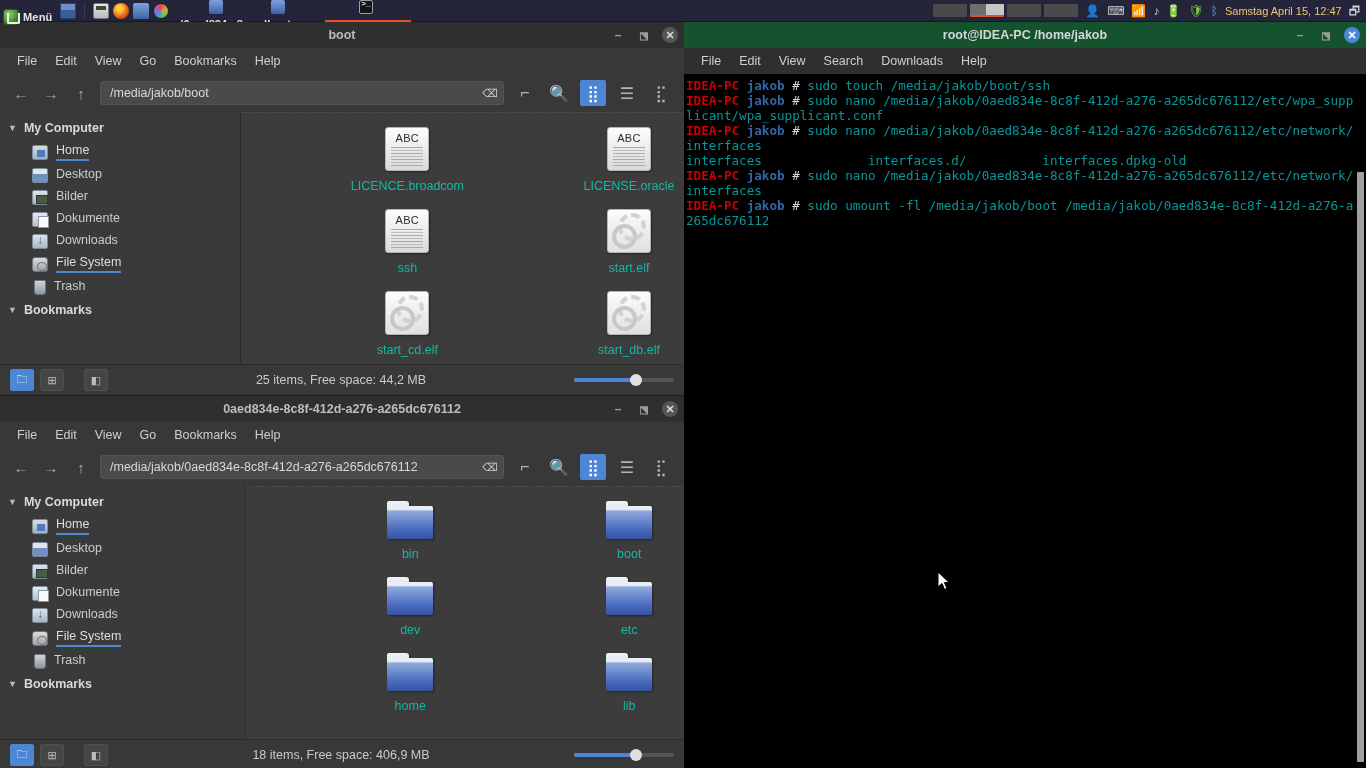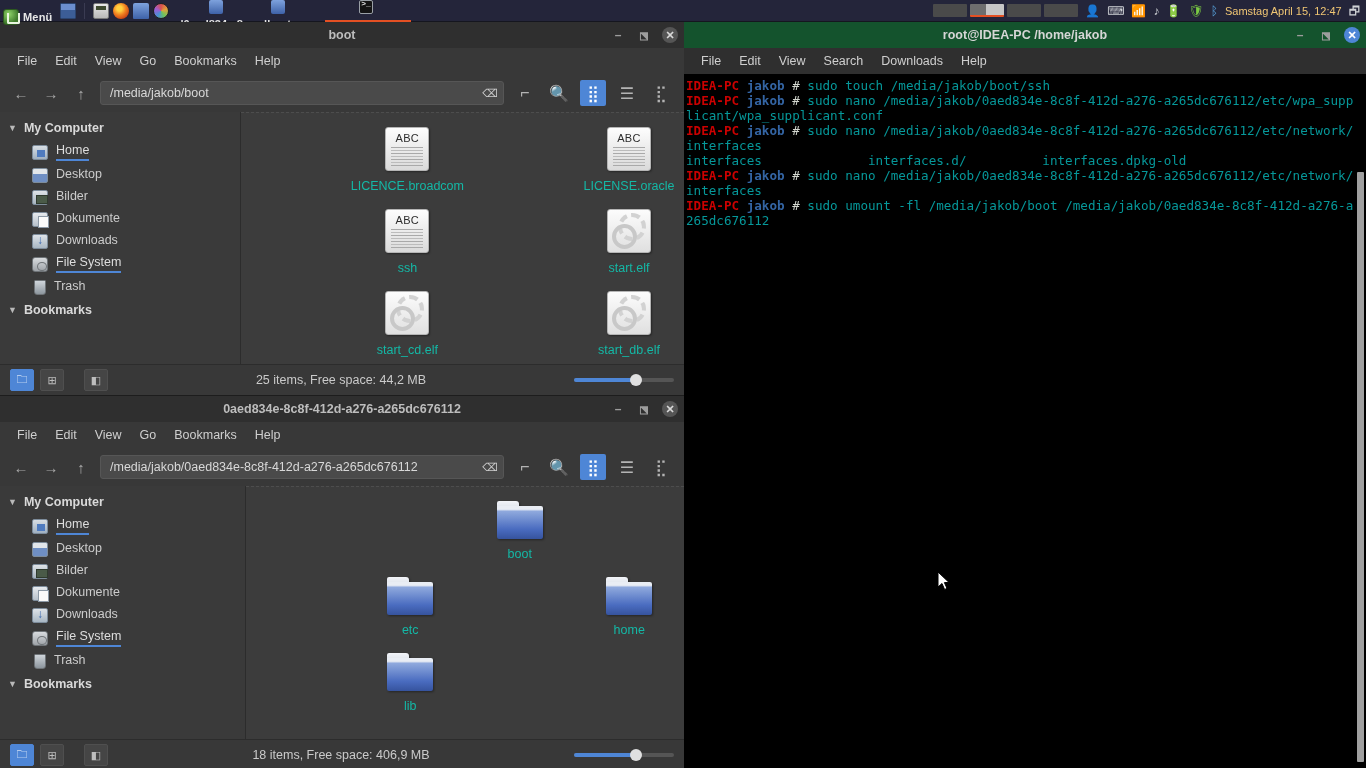--- a/index.html
+++ b/index.html
@@ -495,30 +495,44 @@
       </div>
       <div class="sb-group">
         <span class="caret">▼</span>
         <span>Bookmarks</span>
       </div>
     </div>
 
     <div class="filepane">
       <div class="grid">
         <div></div>
+        <div class="fitem">
+          <div class="ic-folder">
+              <span class="tab"></span>
+              <span class="bodyf"></span>
+            </div>
+          <span class="fname">bin</span>
+        </div>
         <div></div>
         <div class="fitem">
           <div class="ic-folder">
               <span class="tab"></span>
               <span class="bodyf"></span>
             </div>
           <span class="fname">boot</span>
         </div>
 
         <div></div>
+        <div class="fitem">
+          <div class="ic-folder">
+              <span class="tab"></span>
+              <span class="bodyf"></span>
+            </div>
+          <span class="fname">dev</span>
+        </div>
         <div></div>
         <div class="fitem">
           <div class="ic-folder">
               <span class="tab"></span>
               <span class="bodyf"></span>
             </div>
           <span class="fname">etc</span>
         </div>
 
         <div></div>

